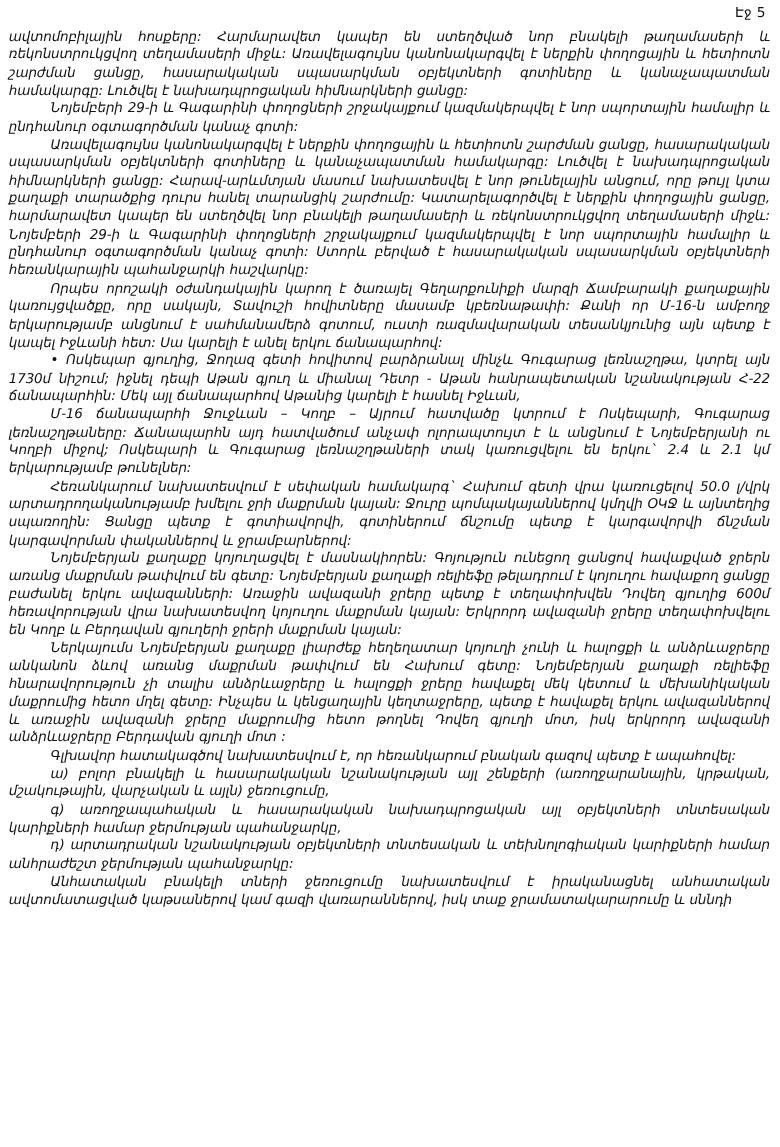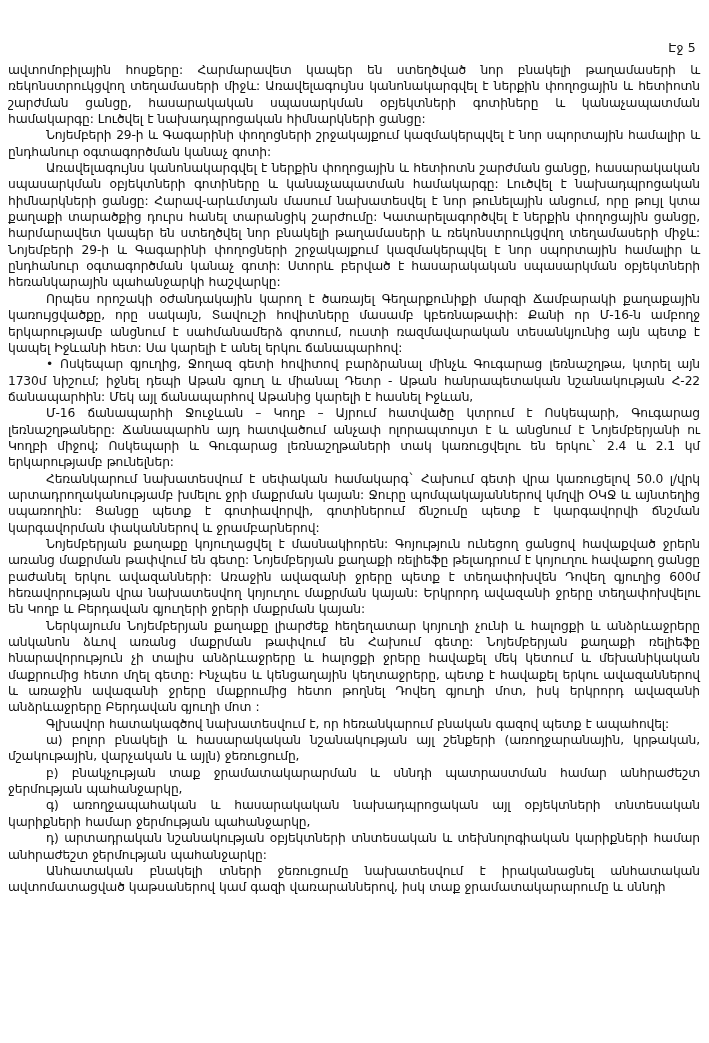--- a/index.html
+++ b/index.html
@@ -17,31 +17,31 @@
     height: 1043px;
     background: #ffffff;
     padding: 3px 9px 0 8px;
   }
   .page-number {
     text-align: right;
     font-size: 12.5px;
     line-height: 15px;
     padding-right: 4px;
     letter-spacing: 0.2px;
-    margin-top: 37px;
   }
   .doc-body {
     margin-top: 7px;
   }
   p.para {
     font-size: 12.3px;
     line-height: 16.35px;
     text-align: justify;
     letter-spacing: -0.15px;
     word-spacing: 0.4px;
+    font-style: italic;
   }
   p.para.indent,
   p.para.bullet,
   p.para.lettered {
     text-indent: 38px;
   }
   p.para.plain {
     text-indent: 0;
   }
 </style>
@@ -55,18 +55,17 @@
       <p class="para indent">Նոյեմբերի 29-ի և Գագարինի փողոցների շրջակայքում կազմակերպվել է նոր սպորտային համալիր և ընդհանուր օգտագործման կանաչ գոտի:</p>
       <p class="para indent">Առավելագույնս կանոնակարգվել է ներքին փողոցային և հետիոտն շարժման ցանցը, հասարակական սպասարկման օբյեկտների գոտիները և կանաչապատման համակարգը: Լուծվել է նախադպրոցական հիմնարկների ցանցը: Հարավ-արևմտյան մասում նախատեսվել է նոր թունելային անցում, որը թույլ կտա քաղաքի տարածքից դուրս հանել տարանցիկ շարժումը: Կատարելագործվել է ներքին փողոցային ցանցը, հարմարավետ կապեր են ստեղծվել նոր բնակելի թաղամասերի և ռեկոնստրուկցվող տեղամասերի միջև: Նոյեմբերի 29-ի և Գագարինի փողոցների շրջակայքում կազմակերպվել է նոր սպորտային համալիր և ընդհանուր օգտագործման կանաչ գոտի: Ստորև բերված է հասարակական սպասարկման օբյեկտների հեռանկարային պահանջարկի հաշվարկը:</p>
       <p class="para indent">Որպես որոշակի օժանդակային կարող է ծառայել Գեղարքունիքի մարզի Ճամբարակի քաղաքային կառույցվածքը, որը սակայն, Տավուշի հովիտները մասամբ կբեռնաթափի: Քանի որ Մ-16-ն ամբողջ երկարությամբ անցնում է սահմանամերձ գոտում, ուստի ռազմավարական տեսանկյունից այն պետք է կապել Իջևանի հետ: Սա կարելի է անել երկու ճանապարհով:</p>
       <p class="para bullet">• Ոսկեպար գյուղից, Ջողազ գետի հովիտով բարձրանալ մինչև Գուգարաց լեռնաշղթա, կտրել այն 1730մ նիշում; իջնել դեպի Աթան գյուղ և միանալ Դետր - Աթան հանրապետական նշանակության Հ-22 ճանապարհին: Մեկ այլ ճանապարհով Աթանից կարելի է հասնել Իջևան,</p>
       <p class="para indent">Մ-16 ճանապարհի Ջուջևան – Կողբ – Այրում հատվածը կտրում է Ոսկեպարի, Գուգարաց լեռնաշղթաները: Ճանապարհն այդ հատվածում անչափ ոլորապտույտ է և անցնում է Նոյեմբերյանի ու Կողբի միջով; Ոսկեպարի և Գուգարաց լեռնաշղթաների տակ կառուցվելու են երկու` 2.4 և 2.1 կմ երկարությամբ թունելներ:</p>
       <p class="para indent">Հեռանկարում նախատեսվում է սեփական համակարգ` Հախում գետի վրա կառուցելով 50.0 լ/վրկ արտադրողականությամբ խմելու ջրի մաքրման կայան: Ջուրը պոմպակայաններով կմղվի ՕԿՋ և այնտեղից սպառողին: Ցանցը պետք է գոտիավորվի, գոտիներում ճնշումը պետք է կարգավորվի ճնշման կարգավորման փականներով և ջրամբարներով:</p>
       <p class="para indent">Նոյեմբերյան քաղաքը կոյուղացվել է մասնակիորեն: Գոյություն ունեցող ցանցով հավաքված ջրերն առանց մաքրման թափվում են գետը: Նոյեմբերյան քաղաքի ռելիեֆը թելադրում է կոյուղու հավաքող ցանցը բաժանել երկու ավազանների: Առաջին ավազանի ջրերը պետք է տեղափոխվեն Դովեղ գյուղից 600մ հեռավորության վրա նախատեսվող կոյուղու մաքրման կայան: Երկրորդ ավազանի ջրերը տեղափոխվելու են Կողբ և Բերդավան գյուղերի ջրերի մաքրման կայան:</p>
       <p class="para indent">Ներկայումս Նոյեմբերյան քաղաքը լիարժեք հեղեղատար կոյուղի չունի և հալոցքի և անձրևաջրերը անկանոն ձևով առանց մաքրման թափվում են Հախում գետը: Նոյեմբերյան քաղաքի ռելիեֆը հնարավորություն չի տալիս անձրևաջրերը և հալոցքի ջրերը հավաքել մեկ կետում և մեխանիկական մաքրումից հետո մղել գետը: Ինչպես և կենցաղային կեղտաջրերը, պետք է հավաքել երկու ավազաններով և առաջին ավազանի ջրերը մաքրումից հետո թողնել Դովեղ գյուղի մոտ, իսկ երկրորդ ավազանի անձրևաջրերը Բերդավան գյուղի մոտ :</p>
       <p class="para indent">Գլխավոր հատակագծով նախատեսվում է, որ հեռանկարում բնական գազով պետք է ապահովել:</p>
       <p class="para lettered">ա) բոլոր բնակելի և հասարակական նշանակության այլ շենքերի (առողջարանային, կրթական, մշակութային, վարչական և այլն) ջեռուցումը,</p>
-      <p class="para lettered">բ) բնակչության տաք ջրամատակարարման և սննդի պատրաստման համար անհրաժեշտ ջերմության պահանջարկը,</p>
       <p class="para lettered">գ) առողջապահական և հասարակական նախադպրոցական այլ օբյեկտների տնտեսական կարիքների համար ջերմության պահանջարկը,</p>
       <p class="para lettered">դ) արտադրական նշանակության օբյեկտների տնտեսական և տեխնոլոգիական կարիքների համար անհրաժեշտ ջերմության պահանջարկը:</p>
       <p class="para indent">Անհատական բնակելի տների ջեռուցումը նախատեսվում է իրականացնել անհատական ավտոմատացված կաթսաներով կամ գազի վառարաններով, իսկ տաք ջրամատակարարումը և սննդի</p>
     </div>
 </div>
 
 </body></html>

